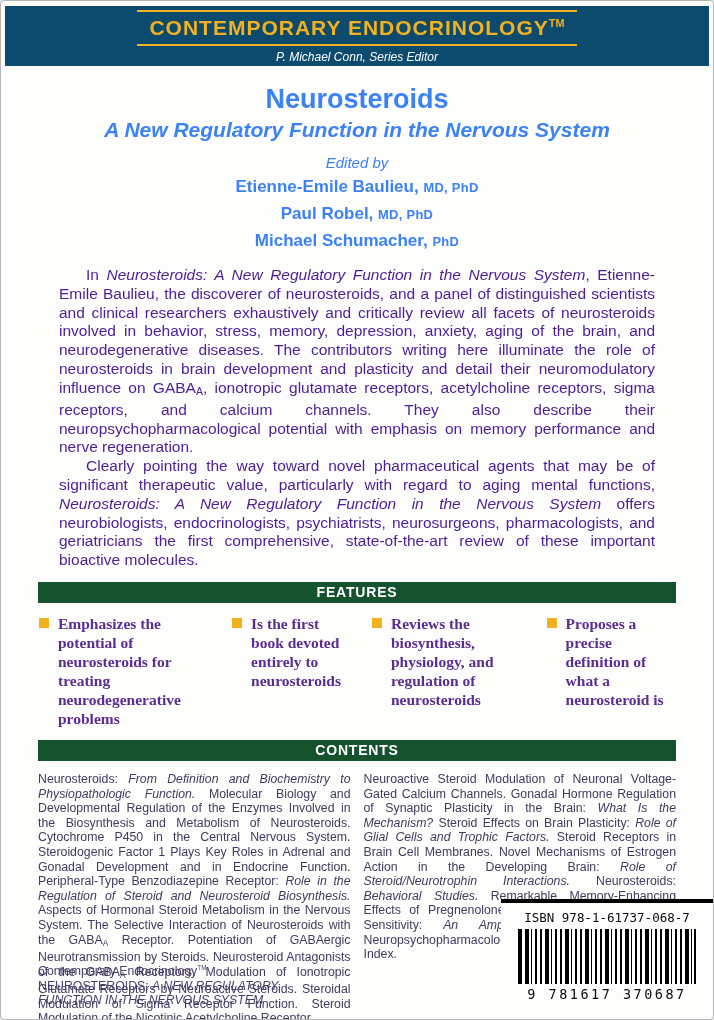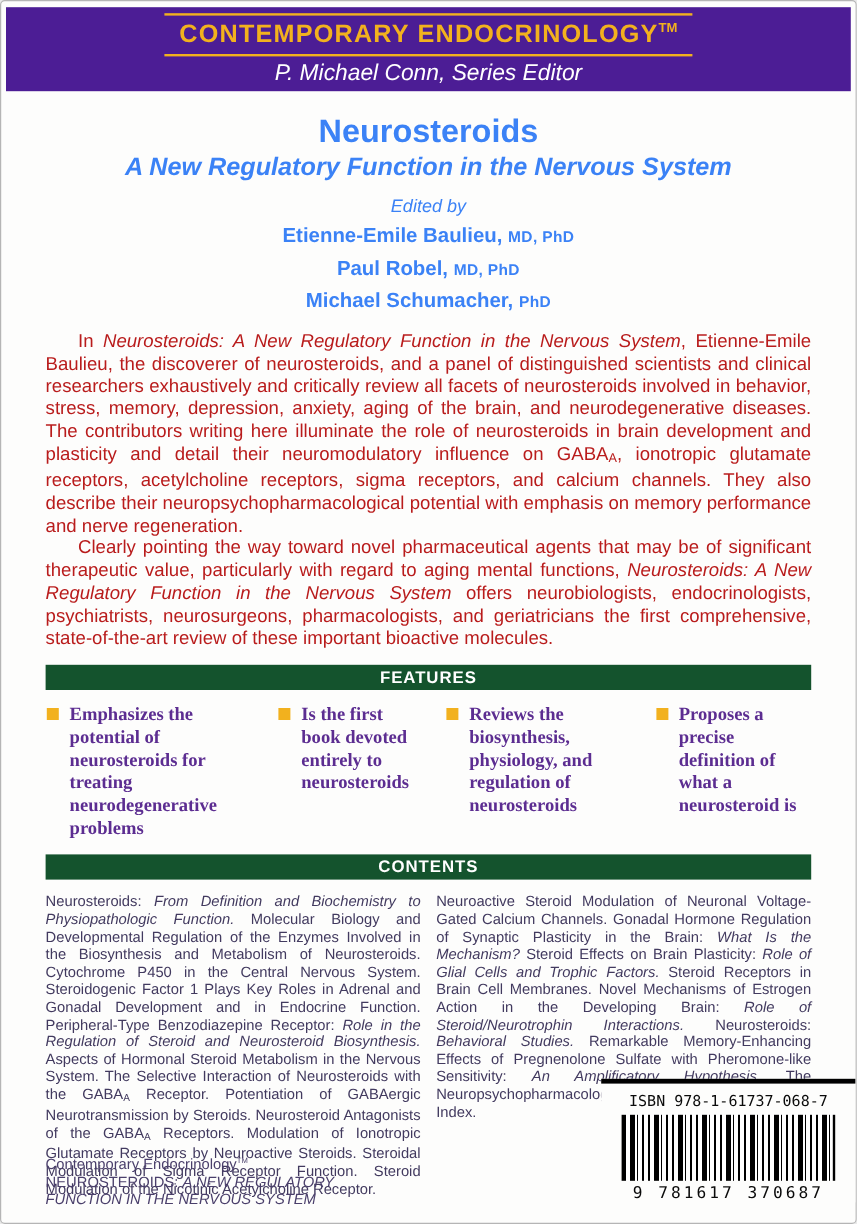--- a/index.html
+++ b/index.html
@@ -14,54 +14,54 @@
     background:#fdfdfc;
     border:1px solid #b5b5b5;
     border-radius:4px;
     overflow:hidden;
     color:#423a5f;
   }
 
   
   .band-header {
     margin:5px 4px 0;
-    height:70px;
-    background:#4c1d95;
+    height:60px;
+    background:#0c4a6e;
     display:flex; flex-direction:column;
     align-items:center; justify-content:center;
   }
   .gold-rule { width:440px; height:2px; background:#f2b11e; }
   .series-title {
     color:#f2b11e; font-weight:bold;
     font-size:21px; letter-spacing:1px;
     line-height:1; padding:5px 0 6px;
     white-space:nowrap;
   }
-  .series-editor { color:#ffffff; font-style:italic; font-size:19px; margin-top:5px; line-height:1; }
+  .series-editor { color:#ffffff; font-style:italic; font-size:12px; margin-top:5px; line-height:1; }
 
   
   .seg-i   { font-style:italic; }
   .seg-sub { font-size:0.68em; vertical-align:-0.22em; }
   .seg-sup { font-size:0.52em; vertical-align:super; letter-spacing:0; }
   .seg-small { font-size:0.76em; letter-spacing:0.3px; }
 
   
   .title-block { text-align:center; color:#3b82f6; }
   .book-title    { font-size:27px; font-weight:bold; margin-top:18px; line-height:30px; }
   .book-subtitle { font-size:21px; font-weight:bold; font-style:italic; margin-top:4px; line-height:24px; }
   .edited-by     { font-style:italic; font-size:15px; margin-top:13px; line-height:16px; }
   .editor        { font-weight:bold; font-size:17px; margin-top:6px; line-height:20px; }
   .affiliation   { font-style:italic; font-size:14.5px; margin-top:5px; line-height:16px; }
 
   
   .description {
-    margin:14px 37px 0;
+    margin:14px 58px 0;
     font-size:15.5px; line-height:18.8px;
     text-align:justify;
-    color:#b91c1c;
+    color:#4c1d95;
   }
   .description p { text-indent:27px; }
 
   
   .band {
     margin:12px 37px 0;
     background:#14532d; color:#ffffff;
     font-weight:bold; font-size:14px; letter-spacing:0.8px;
     text-align:center; padding:3px 0 4px; line-height:1;
   }

